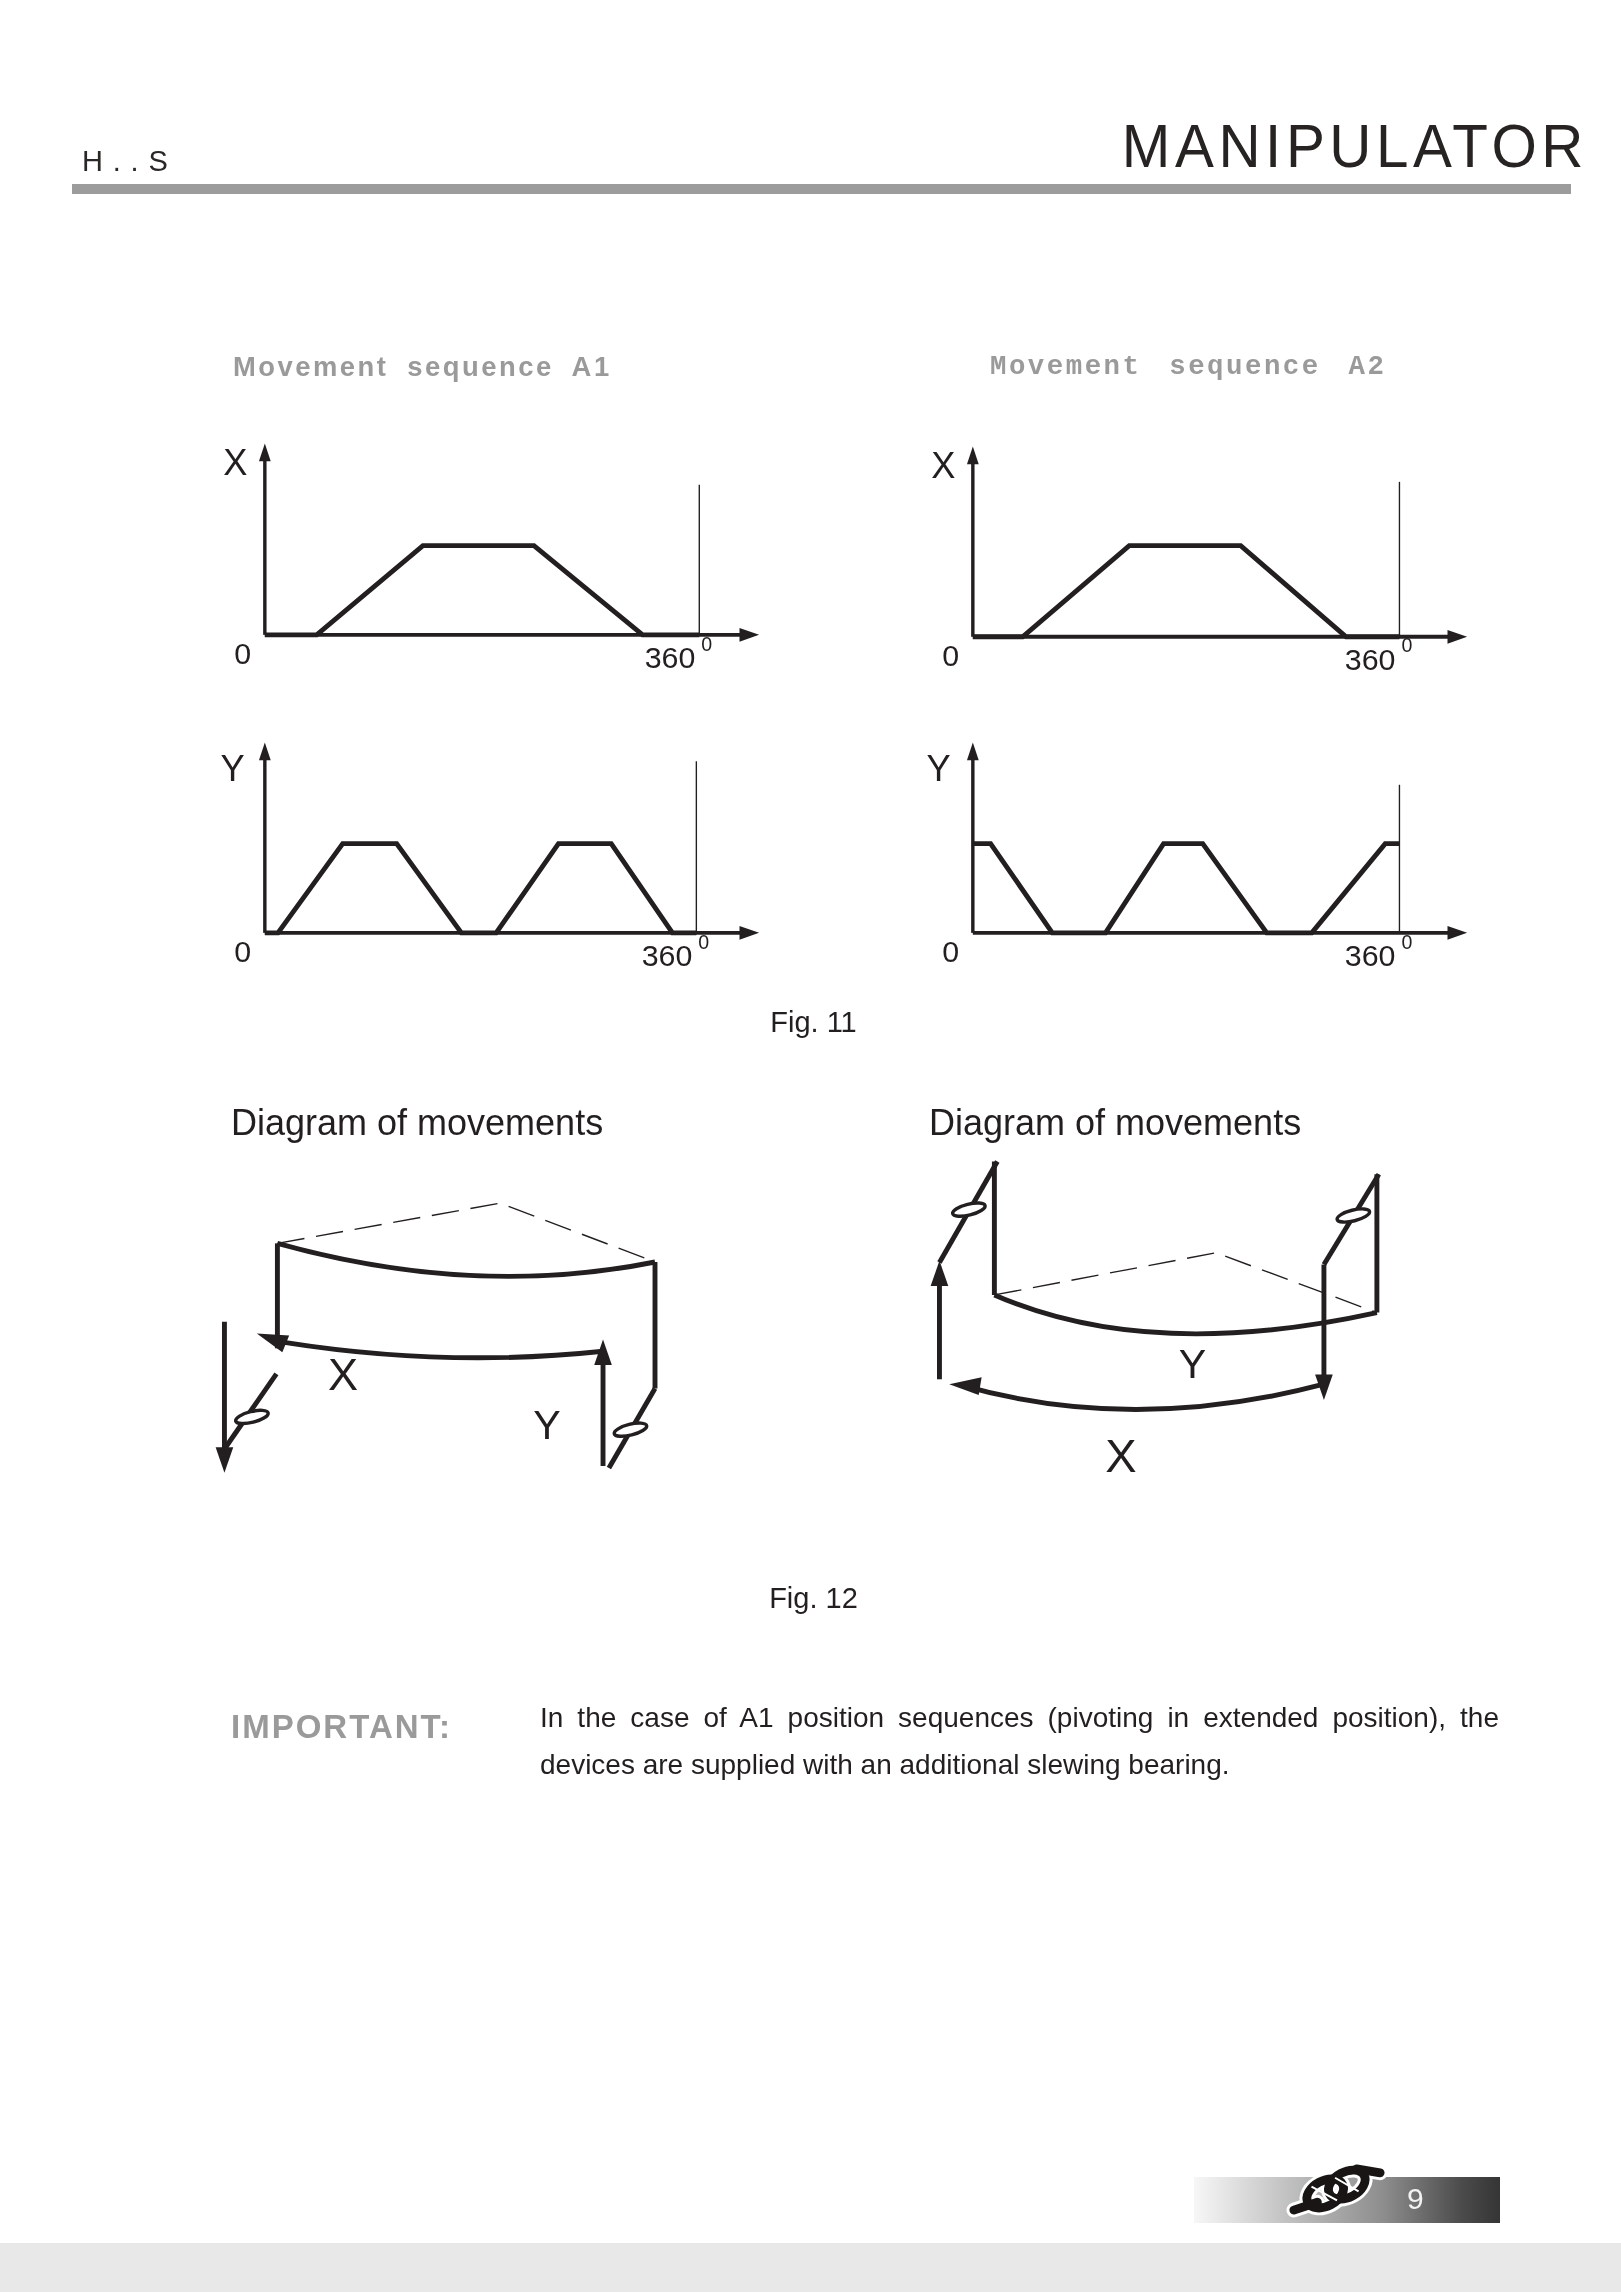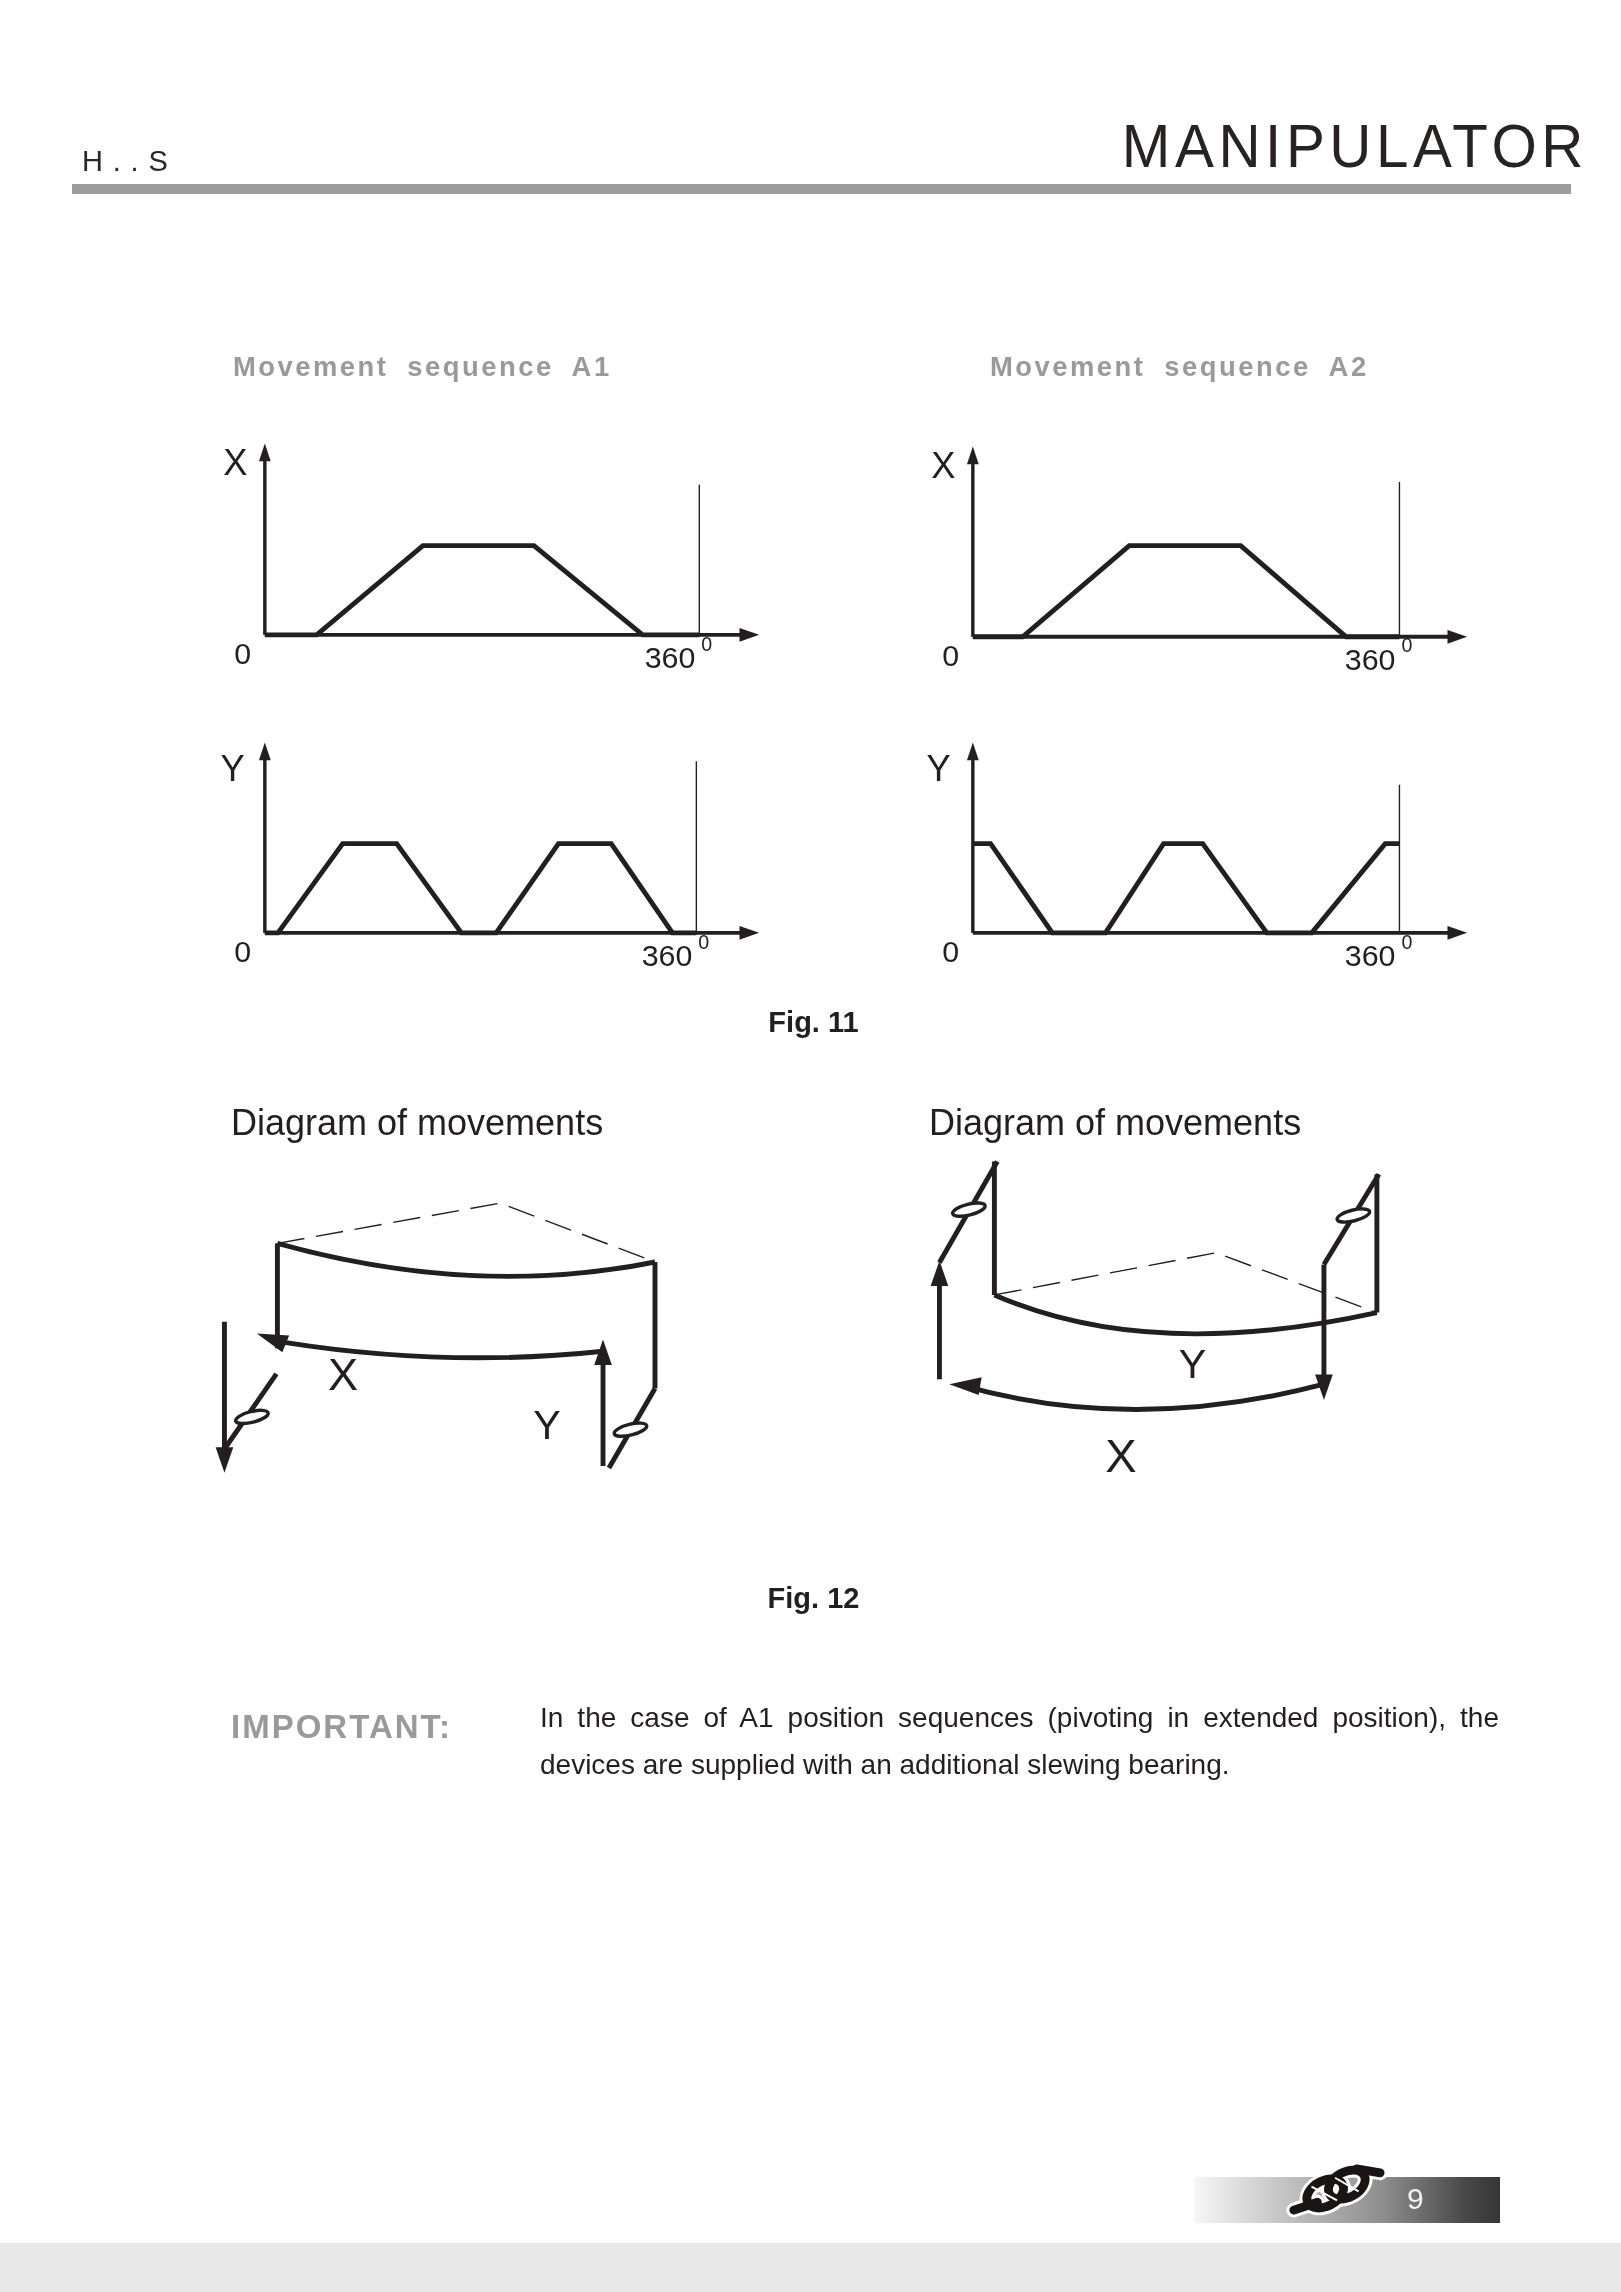--- a/index.html
+++ b/index.html
@@ -17,25 +17,25 @@
   
   .brand{left:82px;top:145px;font-size:29px;letter-spacing:9.8px;color:#2b2727;}
   .doc-title{right:57px;top:110px;font-size:62px;letter-spacing:4.9px;color:#282323;
              transform:scaleX(0.94);transform-origin:right center;white-space:nowrap;}
   .header-rule{left:72px;top:184px;width:1499px;height:9.8px;background:var(--bar-gray);}
   
   .section-title{left:118px;top:247px;font-size:34px;font-weight:bold;letter-spacing:1.5px;
                  word-spacing:7.8px;color:var(--gray-heading);white-space:nowrap;}
   .col-heading{top:351px;font-size:27.4px;font-weight:bold;letter-spacing:2.5px;word-spacing:8.8px;
                color:var(--gray-heading);white-space:nowrap;}
-  .h-a1{left:233px;} .h-a2{left:990px;}
+  .h-a1{left:233px;} .h-a2{left:990px;font-family:Liberation Mono, monospace;}
   
   svg{display:block;}
   svg text{font-family:"Liberation Sans",sans-serif;fill:var(--ink);}
-  .caption{font-size:29px;color:var(--ink);text-align:center;font-weight:bold;}
+  .caption{font-size:29px;color:var(--ink);text-align:center;}
   .cap-fig11{left:686px;top:1006px;width:255px;}
   .cap-fig12{left:686px;top:1539px;width:255px;margin-top:43px;}
   .diagram-caption{top:1102px;width:441px;font-size:36px;text-align:left;color:var(--ink);}
   .dc-left{left:231px;} .dc-right{left:929px;}
   .thick{stroke:var(--ink);stroke-width:5;fill:none;}
   .thin{stroke:var(--ink);stroke-width:1.4;fill:none;stroke-dasharray:28 12;}
   .mark{fill:#ffffff;stroke:var(--ink);stroke-width:3.5;}
   .ah{fill:var(--ink);stroke:none;}
   
   .important-label{left:231px;top:1708px;font-size:33px;font-weight:bold;letter-spacing:2px;

